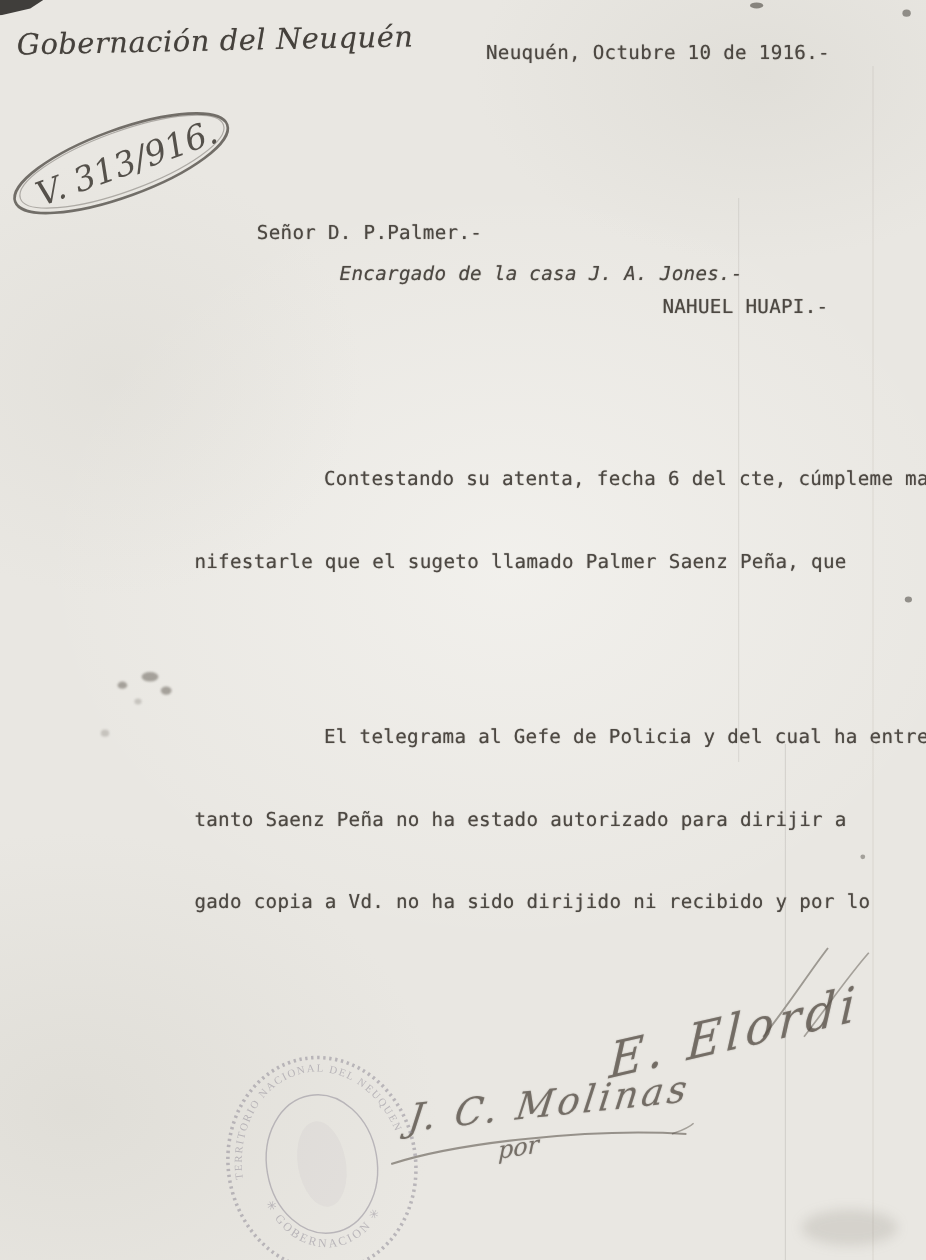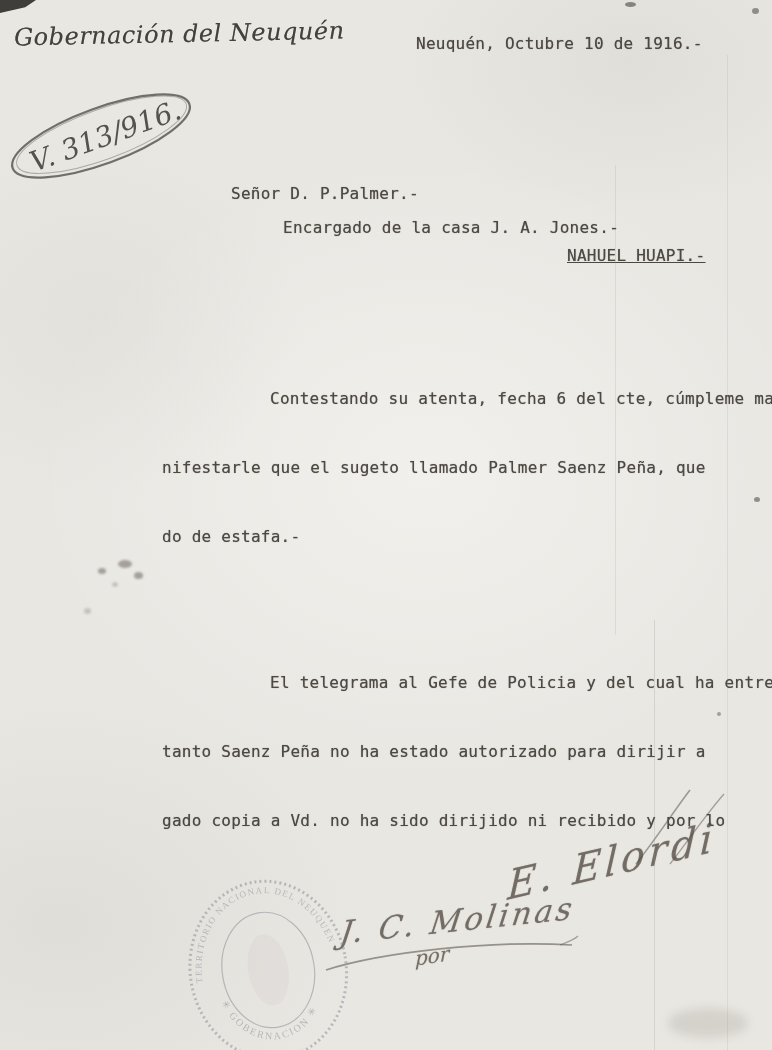--- a/index.html
+++ b/index.html
@@ -21,25 +21,25 @@
     text-shadow:0 0 .9px rgba(56,50,44,.65);
     opacity:.9;
   }
   .letterhead{
     position:absolute;left:14px;top:20px;
     font-family:"DejaVu Serif","Liberation Serif",serif;
     font-style:italic;font-size:24px;letter-spacing:.5px;
     color:#45413c;transform:rotate(-1.2deg);
     text-shadow:0 0 .6px rgba(69,65,60,.5);
   }
-  .dateline{position:absolute;left:416px;top:34px;}
+  .dateline{position:absolute;left:405px;top:34px;}
   .recipient{position:absolute;left:0;top:0;width:772px;}
-  .recipient .r1{position:absolute;left:231px;top:184px;text-align:center;}
-  .recipient .r2{position:absolute;left:283px;top:218px;}
-  .recipient .r3{position:absolute;left:567px;top:246px;text-decoration:underline;}
+  .recipient .r1{position:absolute;left:214px;top:184px;text-align:center;}
+  .recipient .r2{position:absolute;left:283px;top:218px;font-style:italic;}
+  .recipient .r3{position:absolute;left:552px;top:246px;}
   .body-block{position:absolute;left:162px;top:306px;width:585px;}
   .line{line-height:31px;height:31px;}
   .indent{text-indent:108px;}
   .para{margin-top:1px;}
   .handwriting{
     position:absolute;
     font-family:"DejaVu Serif","Liberation Serif",serif;
     font-style:italic;color:rgba(82,75,66,.62);
     text-shadow:0 0 1px rgba(82,75,66,.45);
     white-space:pre;
@@ -83,21 +83,20 @@
   <div class="recipient">
     <div class="typed r1">Señor D. P.Palmer.-</div>
     <div class="typed r2">Encargado de la casa J. A. Jones.-</div>
     <div class="typed r3">NAHUEL HUAPI.-</div>
   </div>
 
   <div class="body-block typed">
     <div class="para">
       <div class="line indent">Contestando su atenta, fecha 6 del cte, cúmpleme ma-</div>
       <div class="line">nifestarle que el sugeto llamado Palmer Saenz Peña, que</div>
-      <div class="line">do de estafa.-</div>
     </div>
     <div class="para">
       <div class="line indent">El telegrama al Gefe de Policia y del cual ha entre-</div>
       <div class="line">tanto Saenz Peña no ha estado autorizado para dirijir a</div>
       <div class="line">gado copia a Vd. no ha sido dirijido ni recibido y por lo</div>
       
     </div>
     
     
     

